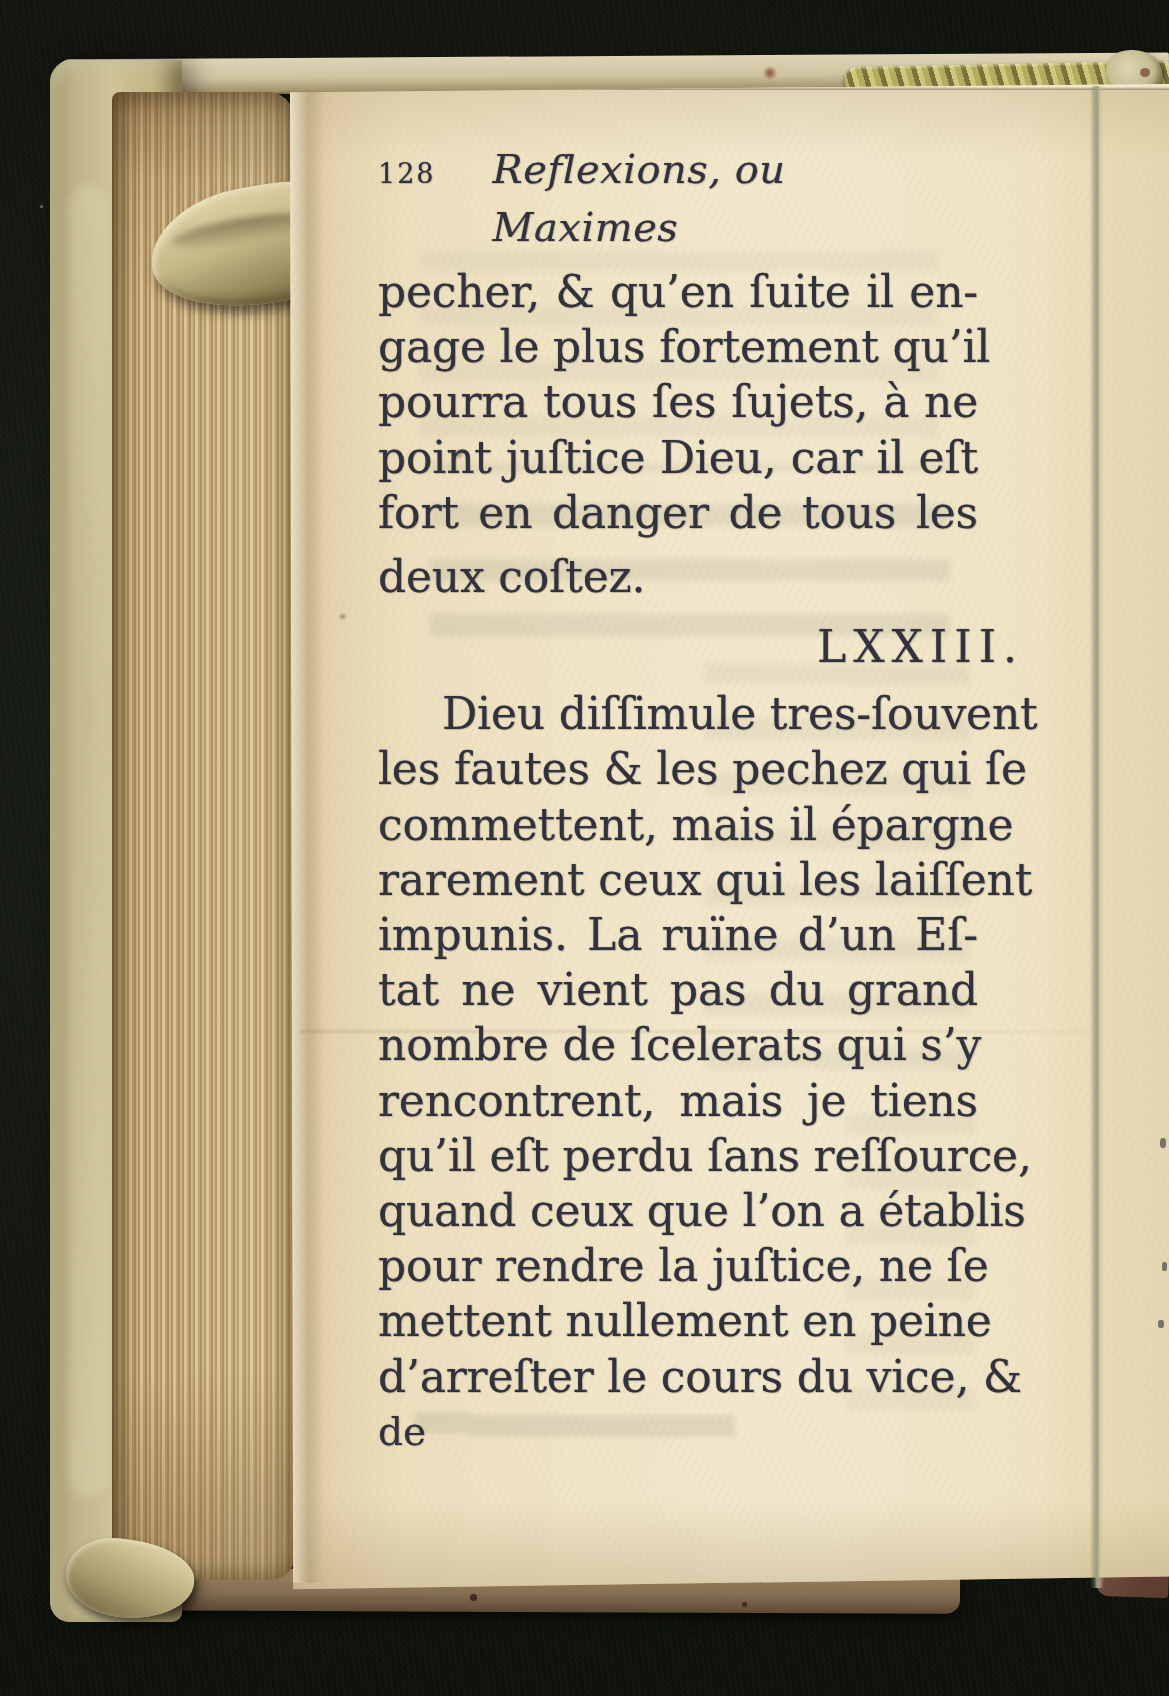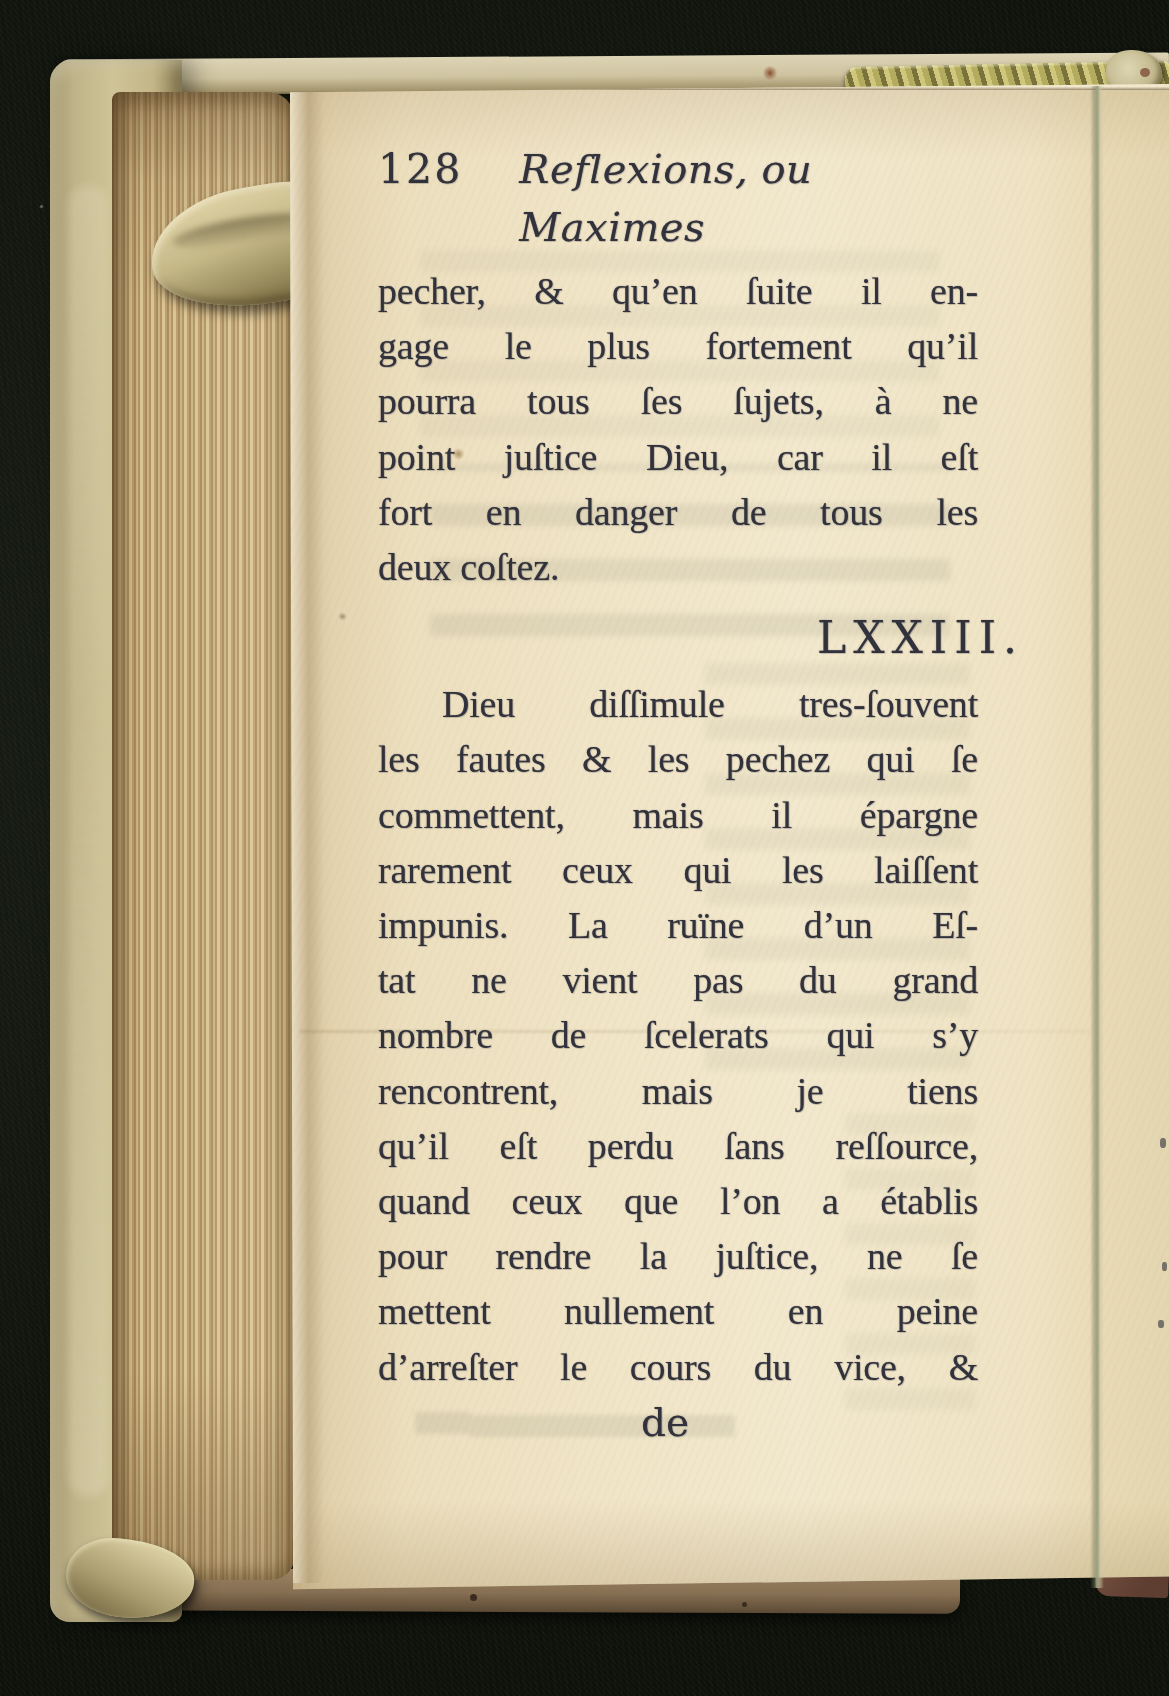--- a/index.html
+++ b/index.html
@@ -129,33 +129,33 @@
   .ghost{position:absolute;z-index:6;filter:blur(3px);pointer-events:none;
     background:repeating-linear-gradient(0deg, rgba(100,106,88,.8) 0 22px, rgba(100,106,88,0) 22px 55px);}
   .stain{position:absolute;border-radius:50%;z-index:6;pointer-events:none;}
   
   .textblock{
     position:absolute;left:378px;top:140px;width:600px;z-index:8;
     color:var(--ink,#32323c);
     text-shadow:0 0 1.2px rgba(40,38,54,.55), 1px 1px .6px rgba(40,38,54,.15);
   }
   .header{display:flex;align-items:baseline;gap:26px;line-height:58px;margin-bottom:8px;}
-  .pagenum{font-size:41px;letter-spacing:2px;}
+  .pagenum{font-size:27px;letter-spacing:2px;}
   .running-title{font-style:italic;font-size:40px;letter-spacing:.5px;margin-left:31px;}
   .line{
-    font-size:38px;line-height:55.2px;letter-spacing:-.2px;
-    text-align:justify;text-align-last:justify;white-space:nowrap;font-family:Liberation Serif, serif;
-  }
-  .line.last{text-align-last:left;}
+    font-size:44px;line-height:55.2px;letter-spacing:-.2px;
+    text-align:justify;text-align-last:justify;white-space:nowrap;
+  }
+  .line.last{text-align-last:left;margin-top:9px;}
   .line.indent{text-indent:64px;}
   .heading{
     font-size:44px;line-height:58px;letter-spacing:7px;text-align:right;
     transform:translateX(46px);margin:14px 0 10px 0;
   }
-  .catchword{font-size:39px;line-height:55px;text-align:center;padding-right:26px;}
+  .catchword{font-size:39px;line-height:55px;text-align:left;padding-right:26px;}
 </style>
 </head>
 <body>
 
 <div class="scene">
 
   <div class="bottom-board"></div>
   <div class="board-dot" style="left:470px;top:1594px;width:7px;height:7px;"></div>
   <div class="board-dot" style="left:742px;top:1602px;width:5px;height:5px;"></div>
   <div class="spine-foot"></div>

